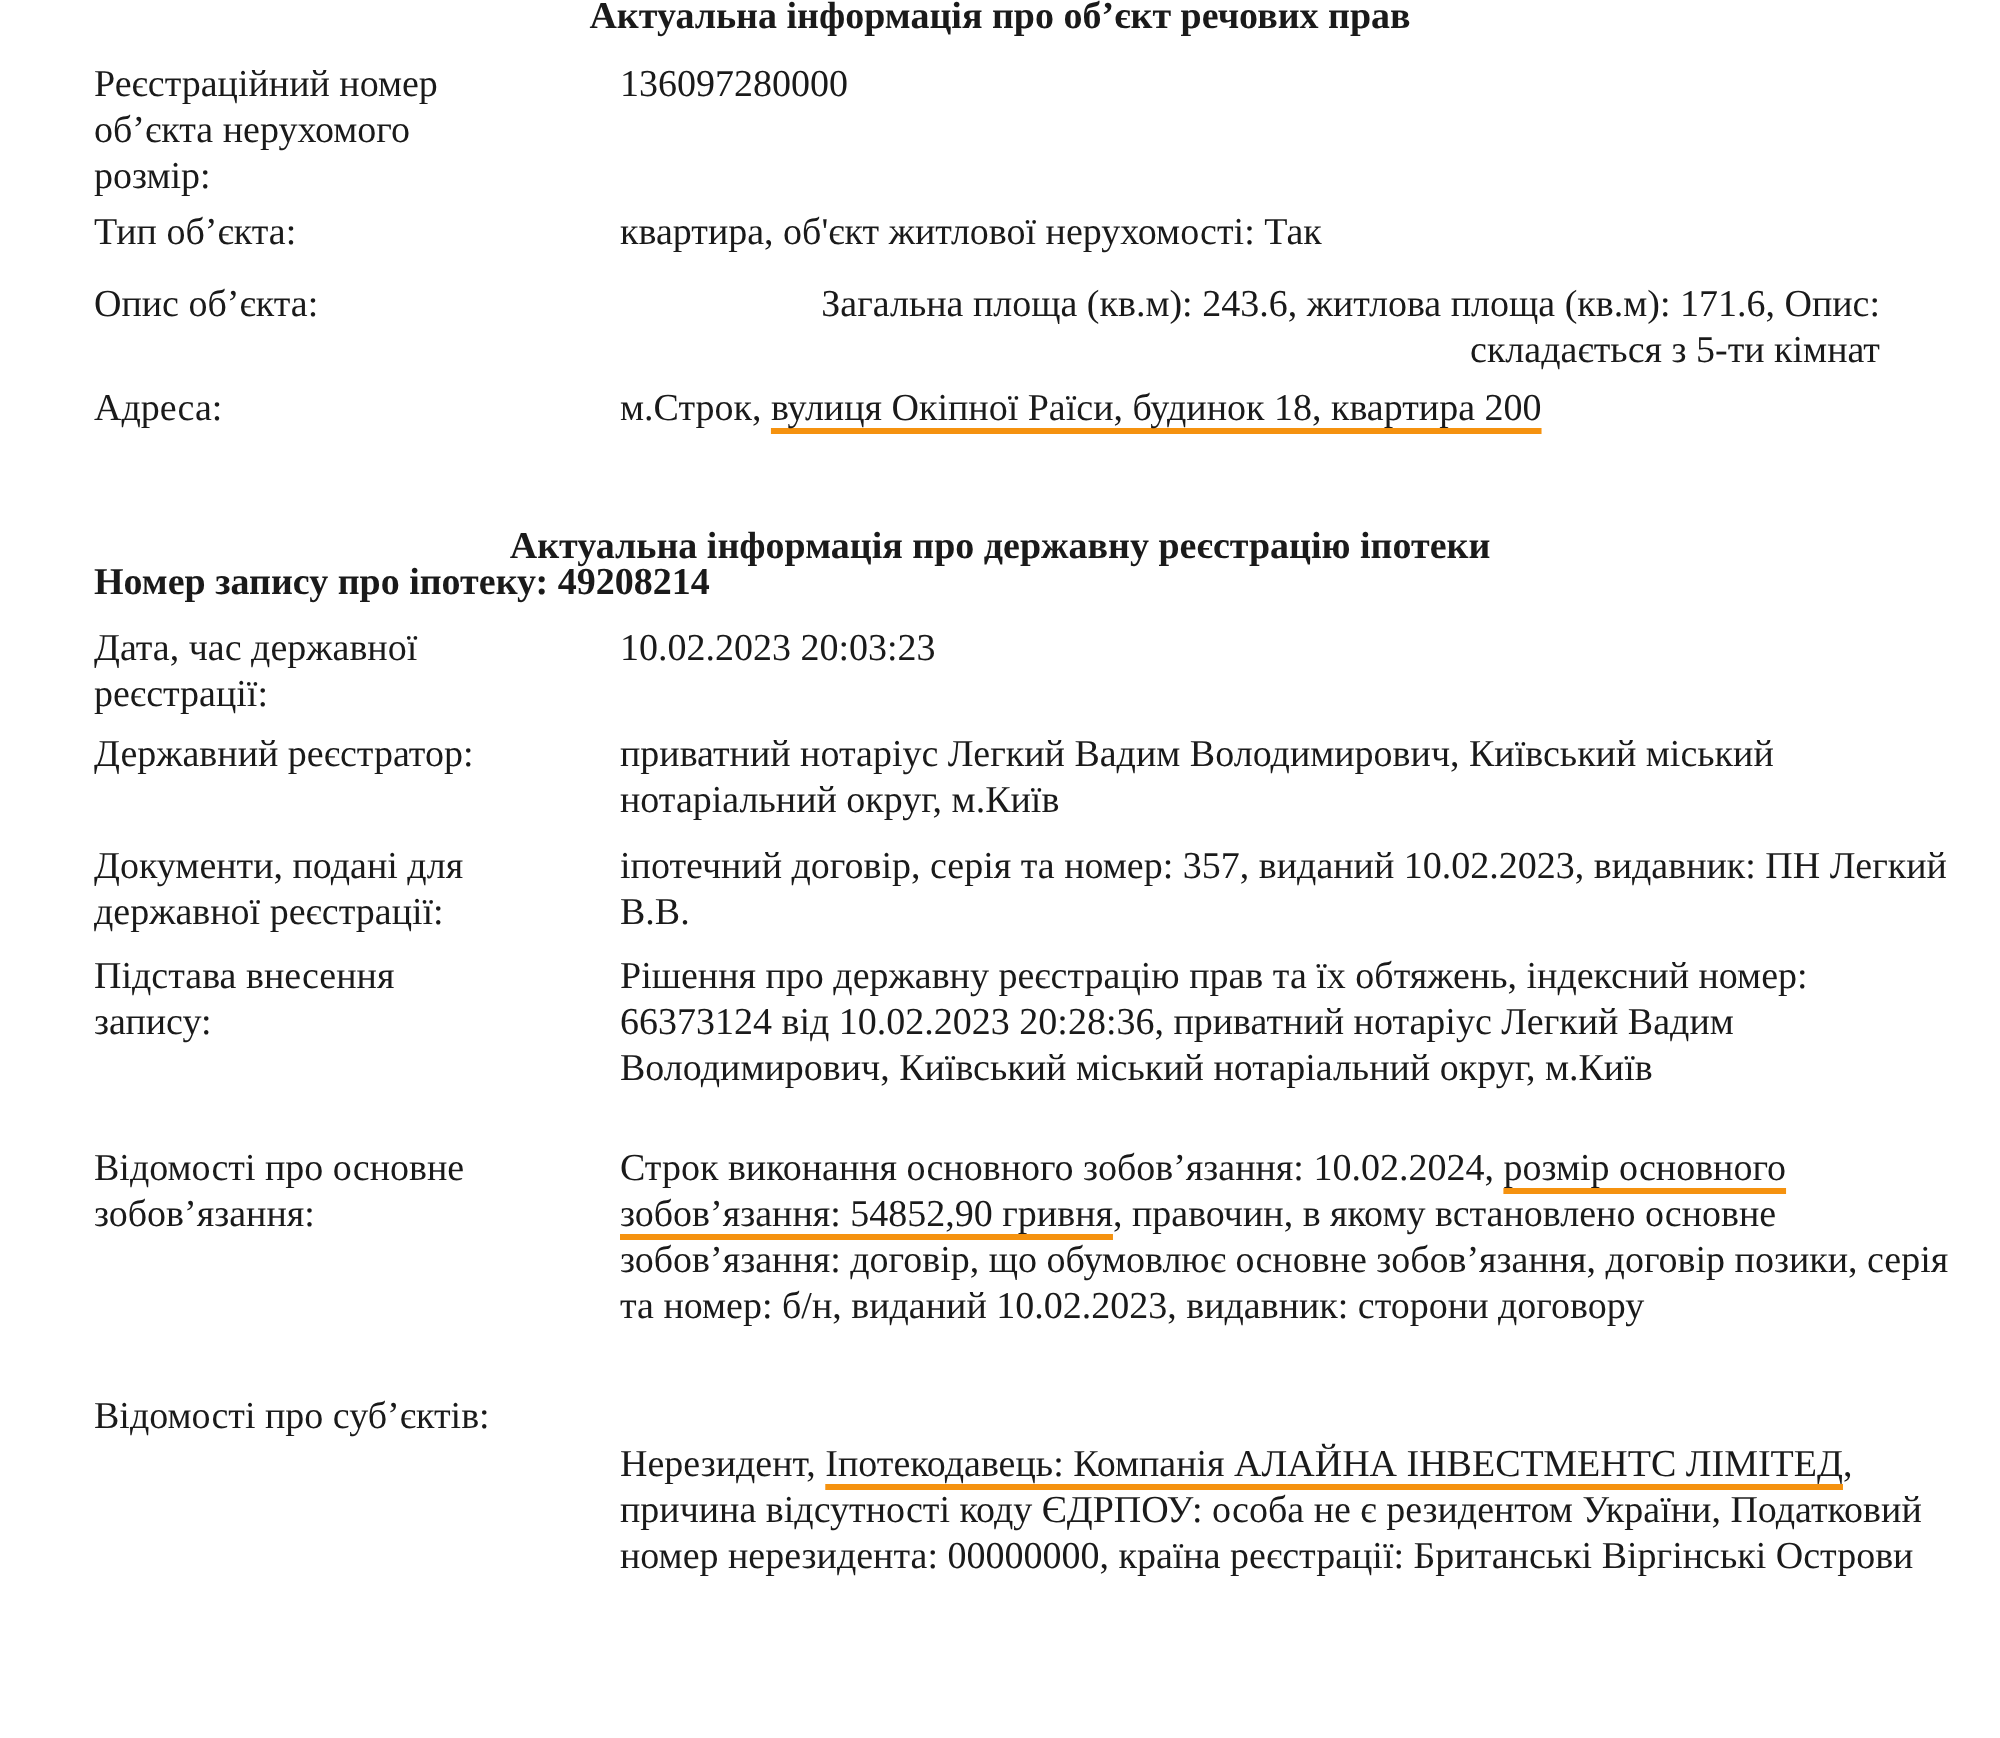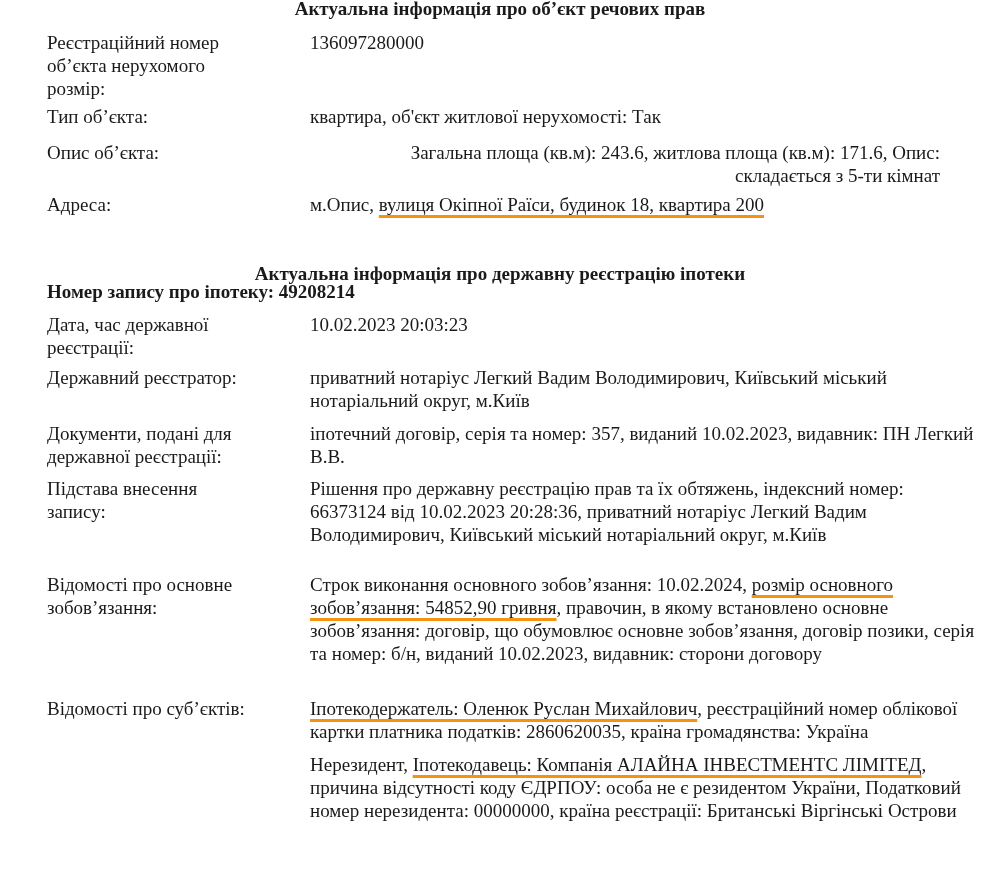--- a/index.html
+++ b/index.html
@@ -17,21 +17,21 @@
   }
   .row { position: absolute; left: 0; width: 1000px; }
   .row .label { position: absolute; left: 47px; width: 250px; }
   .row .value { position: absolute; left: 310px; width: 670px; }
   .hl {
     text-decoration: underline;
     text-decoration-color: #f5920f;
     text-decoration-thickness: 3px;
     text-underline-offset: 4px;
   }
-  .para2 { margin-top: 10px; }
+  .para2 { margin-top: 24px; }
 </style>
 </head>
 <body>
 
 <div class="section-title" style="top:-3px;">Актуальна інформація про об’єкт речових прав</div>
 
 <div class="row" style="top:31px;">
   <div class="label" style="width:205px;">Реєстраційний номер об’єкта нерухомого розмір:</div>
   <div class="value">136097280000</div>
 </div>
@@ -41,21 +41,21 @@
   <div class="value">квартира, об'єкт житлової нерухомості: Так</div>
 </div>
 
 <div class="row" style="top:141px;">
   <div class="label">Опис об’єкта:</div>
   <div class="value" style="width:630px;text-align:right;">Загальна площа (кв.м): 243.6, житлова площа (кв.м): 171.6, Опис: складається з 5-ти кімнат</div>
 </div>
 
 <div class="row" style="top:193px;">
   <div class="label">Адреса:</div>
-  <div class="value"><span>м.Опис, </span><span class="hl">вулиця Окіпної Раїси, будинок 18, квартира 200</span></div>
+  <div class="value"><span>м.Строк, </span><span class="hl">вулиця Окіпної Раїси, будинок 18, квартира 200</span></div>
 </div>
 
 <div class="section-title" style="top:246px;margin-top:16px;">Актуальна інформація про державну реєстрацію іпотеки</div>
 
 <div class="record-number" style="top:280px;">Номер запису про іпотеку: 49208214</div>
 
 <div class="row" style="top:313px;">
   <div class="label" style="width:210px;">Дата, час державної реєстрації:</div>
   <div class="value">10.02.2023 20:03:23</div>
 </div>
@@ -76,16 +76,15 @@
 </div>
 
 <div class="row" style="top:573px;">
   <div class="label" style="width:230px;">Відомості про основне зобов’язання:</div>
   <div class="value" style="width:670px;"><span>Строк виконання основного зобов’язання: 10.02.2024, </span><span class="hl">розмір основного зобов’язання: 54852,90 гривня</span><span>, правочин, в якому встановлено основне зобов’язання: договір, що обумовлює основне зобов’язання, договір позики, серія та номер: б/н, виданий 10.02.2023, видавник: сторони договору</span></div>
 </div>
 
 <div class="row" style="top:697px;">
   <div class="label">Відомості про суб’єктів:</div>
   <div class="value" style="width:670px;">
-    <div><span class="hl">Іпотекодержатель: Оленюк Руслан Михайлович</span><span>, реєстраційний номер облікової картки платника податків: 2860620035, країна громадянства: Україна</span></div>
     <div class="para2"><span>Нерезидент, </span><span class="hl">Іпотекодавець: Компанія АЛАЙНА ІНВЕСТМЕНТС ЛІМІТЕД</span><span>, причина відсутності коду ЄДРПОУ: особа не є резидентом України, Податковий номер нерезидента: 00000000, країна реєстрації: Британські Віргінські Острови</span></div>
   </div>
 </div>
 
 </body></html>

